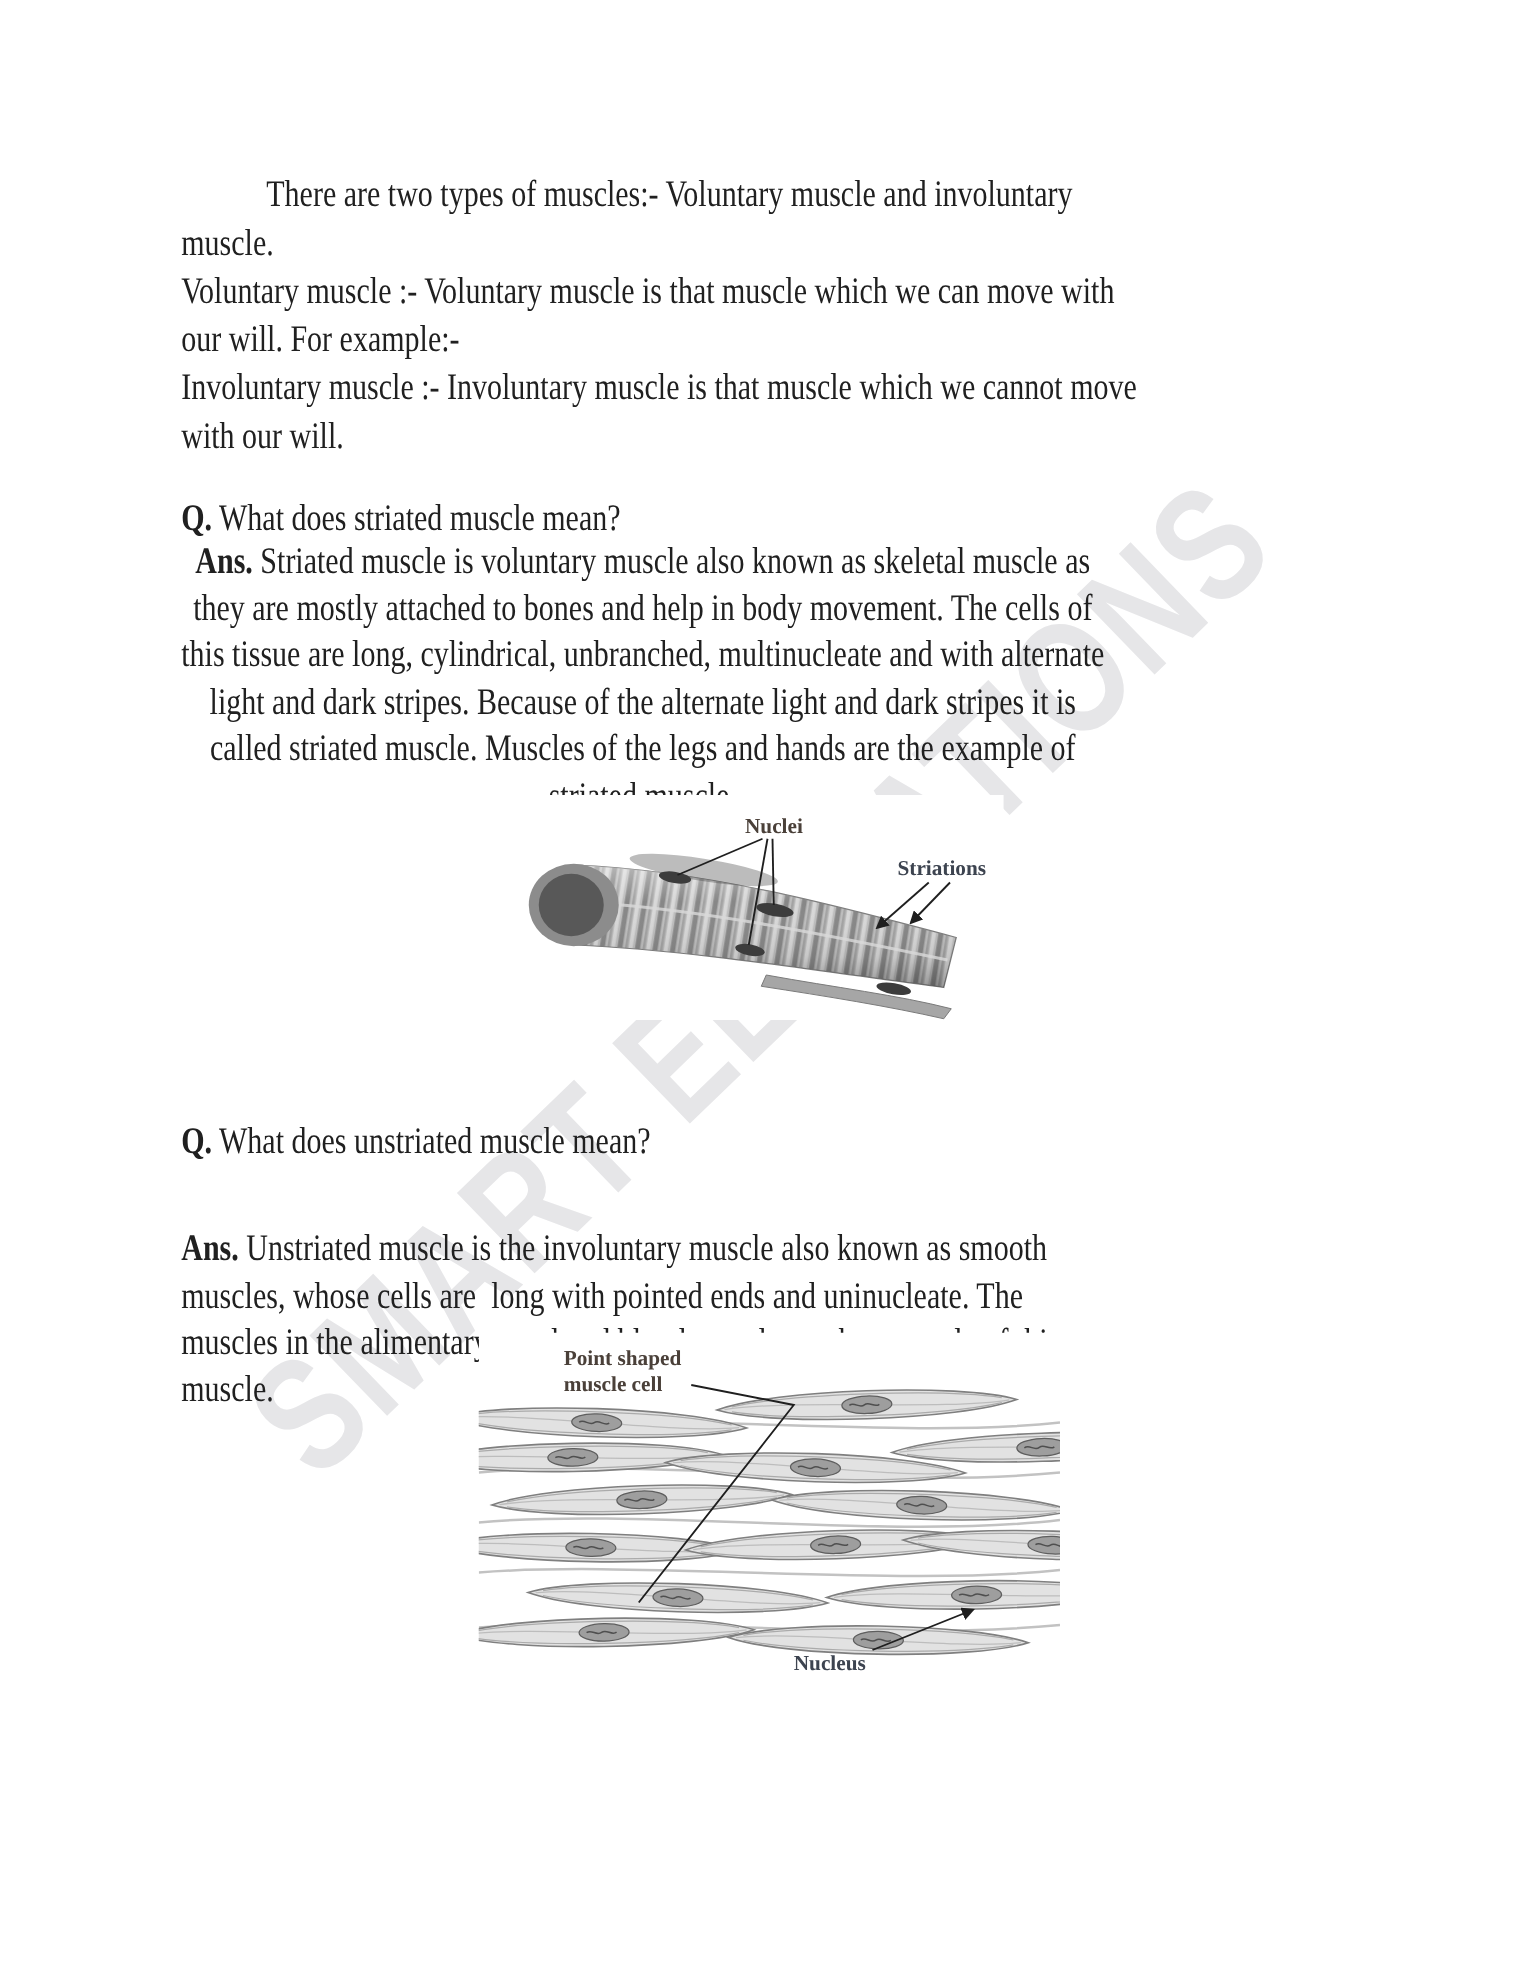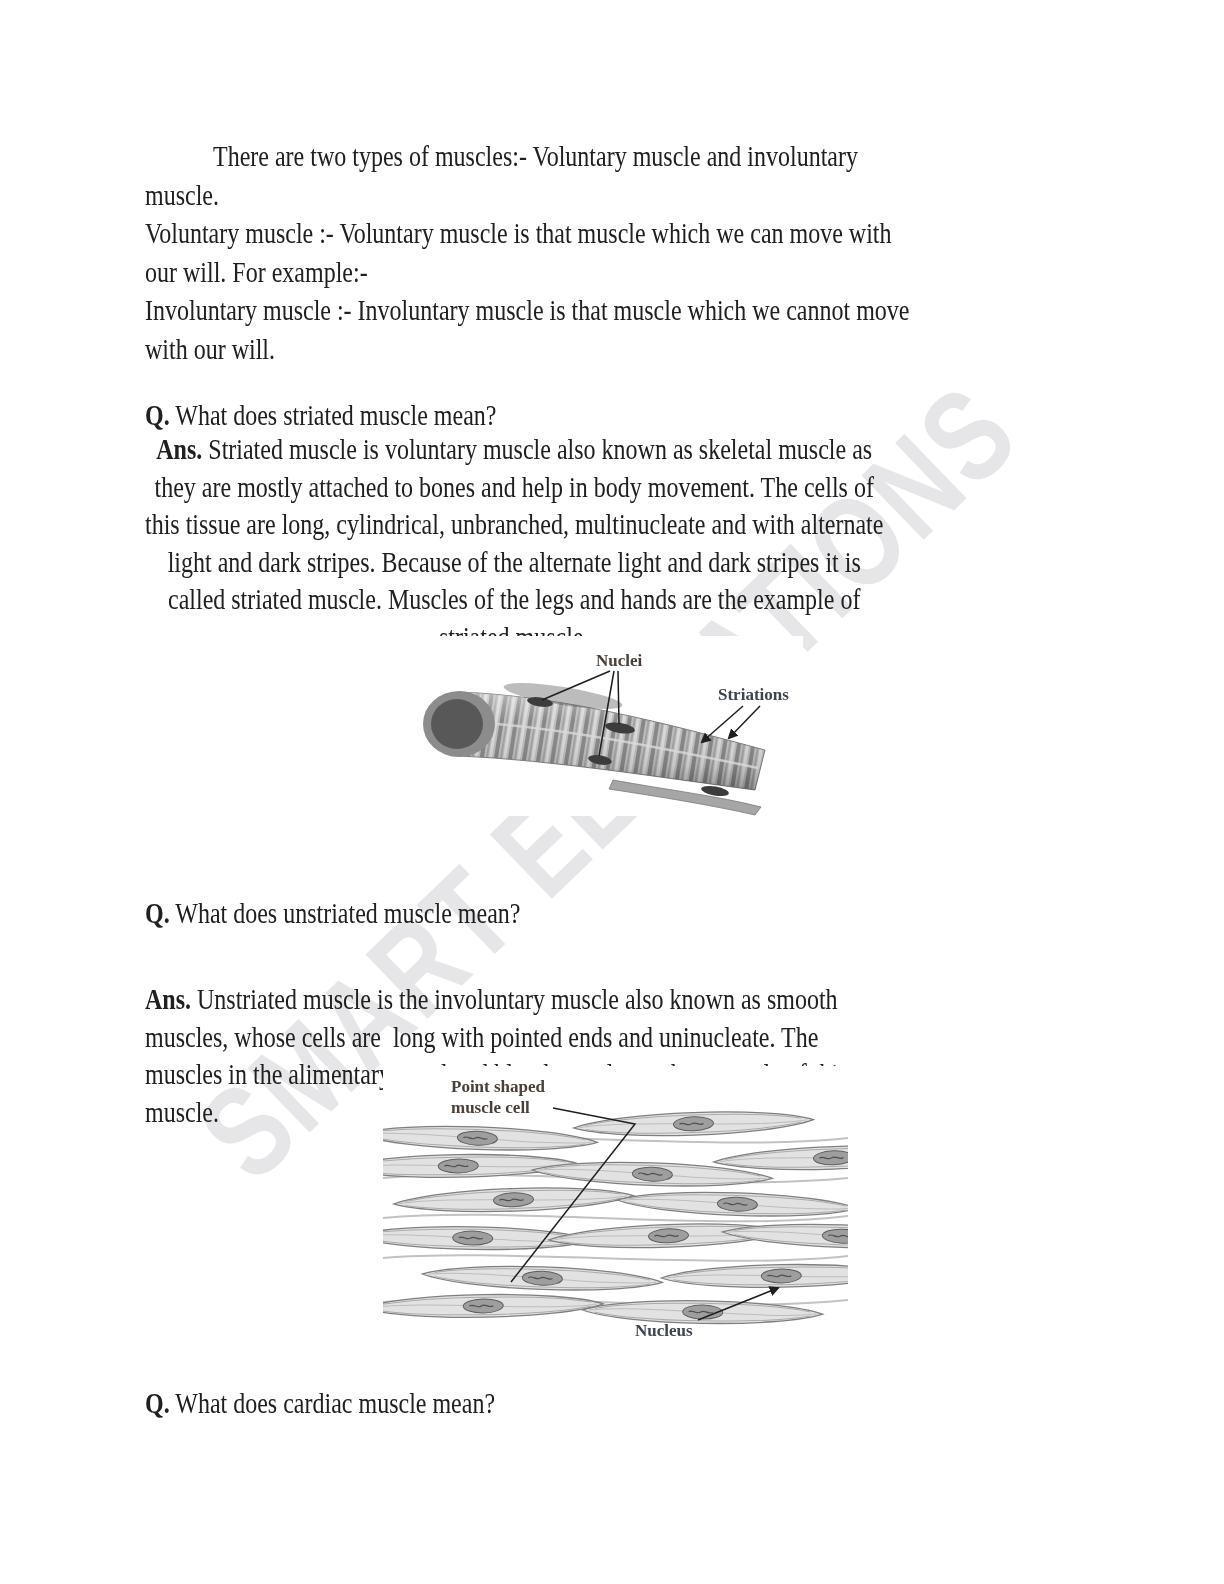--- a/index.html
+++ b/index.html
@@ -172,19 +172,14 @@
     </g>
     <g>
       <text class="figlabel" x="68" y="26" fill="#4a4039" font-family="Liberation Serif, DejaVu Serif, serif" font-size="17" font-weight="600">Point shaped</text>
       <text class="figlabel" x="68" y="47" fill="#4a4039" font-family="Liberation Serif, DejaVu Serif, serif" font-size="17" font-weight="600">muscle cell</text>
       <polyline points="170,42 252,58 128,216" fill="none" stroke="#1f1f1f" stroke-width="1.5"></polyline>
       <text class="figlabel" x="252" y="270" fill="#3d4450" font-family="Liberation Serif, DejaVu Serif, serif" font-size="17" font-weight="600">Nucleus</text>
       <line x1="315" y1="254" x2="395" y2="222" stroke="#1f1f1f" stroke-width="1.5" marker-end="url(#arrow2)"></line>
     </g>
   </svg>
 
-  <div class="block q3">
-    <div class="txt">
-      <div class="line"><span class="b">Q.</span><span> What does cardiac muscle mean?</span></div>
-    </div>
-  </div>
 
 </div>
 
 </body></html>

